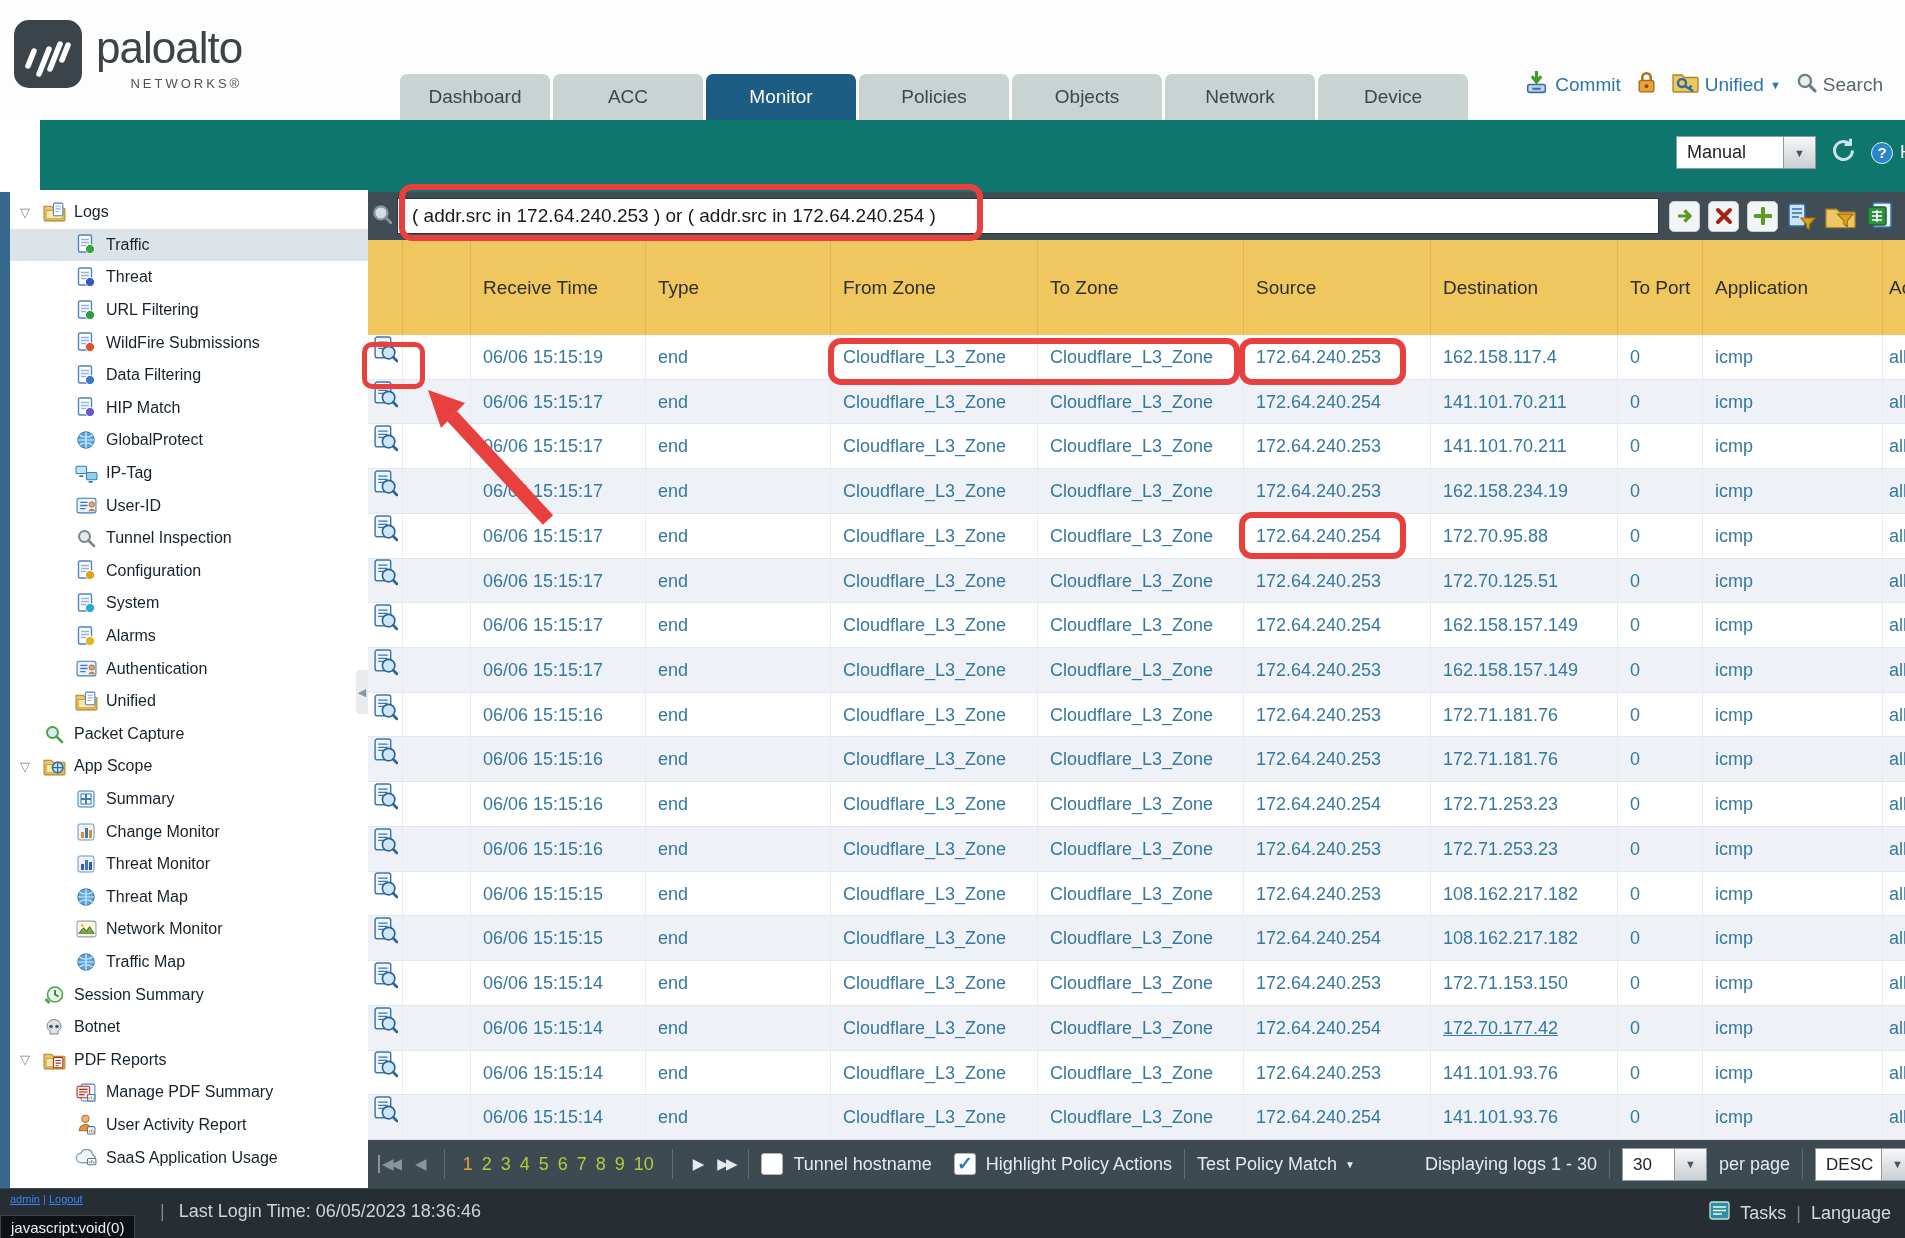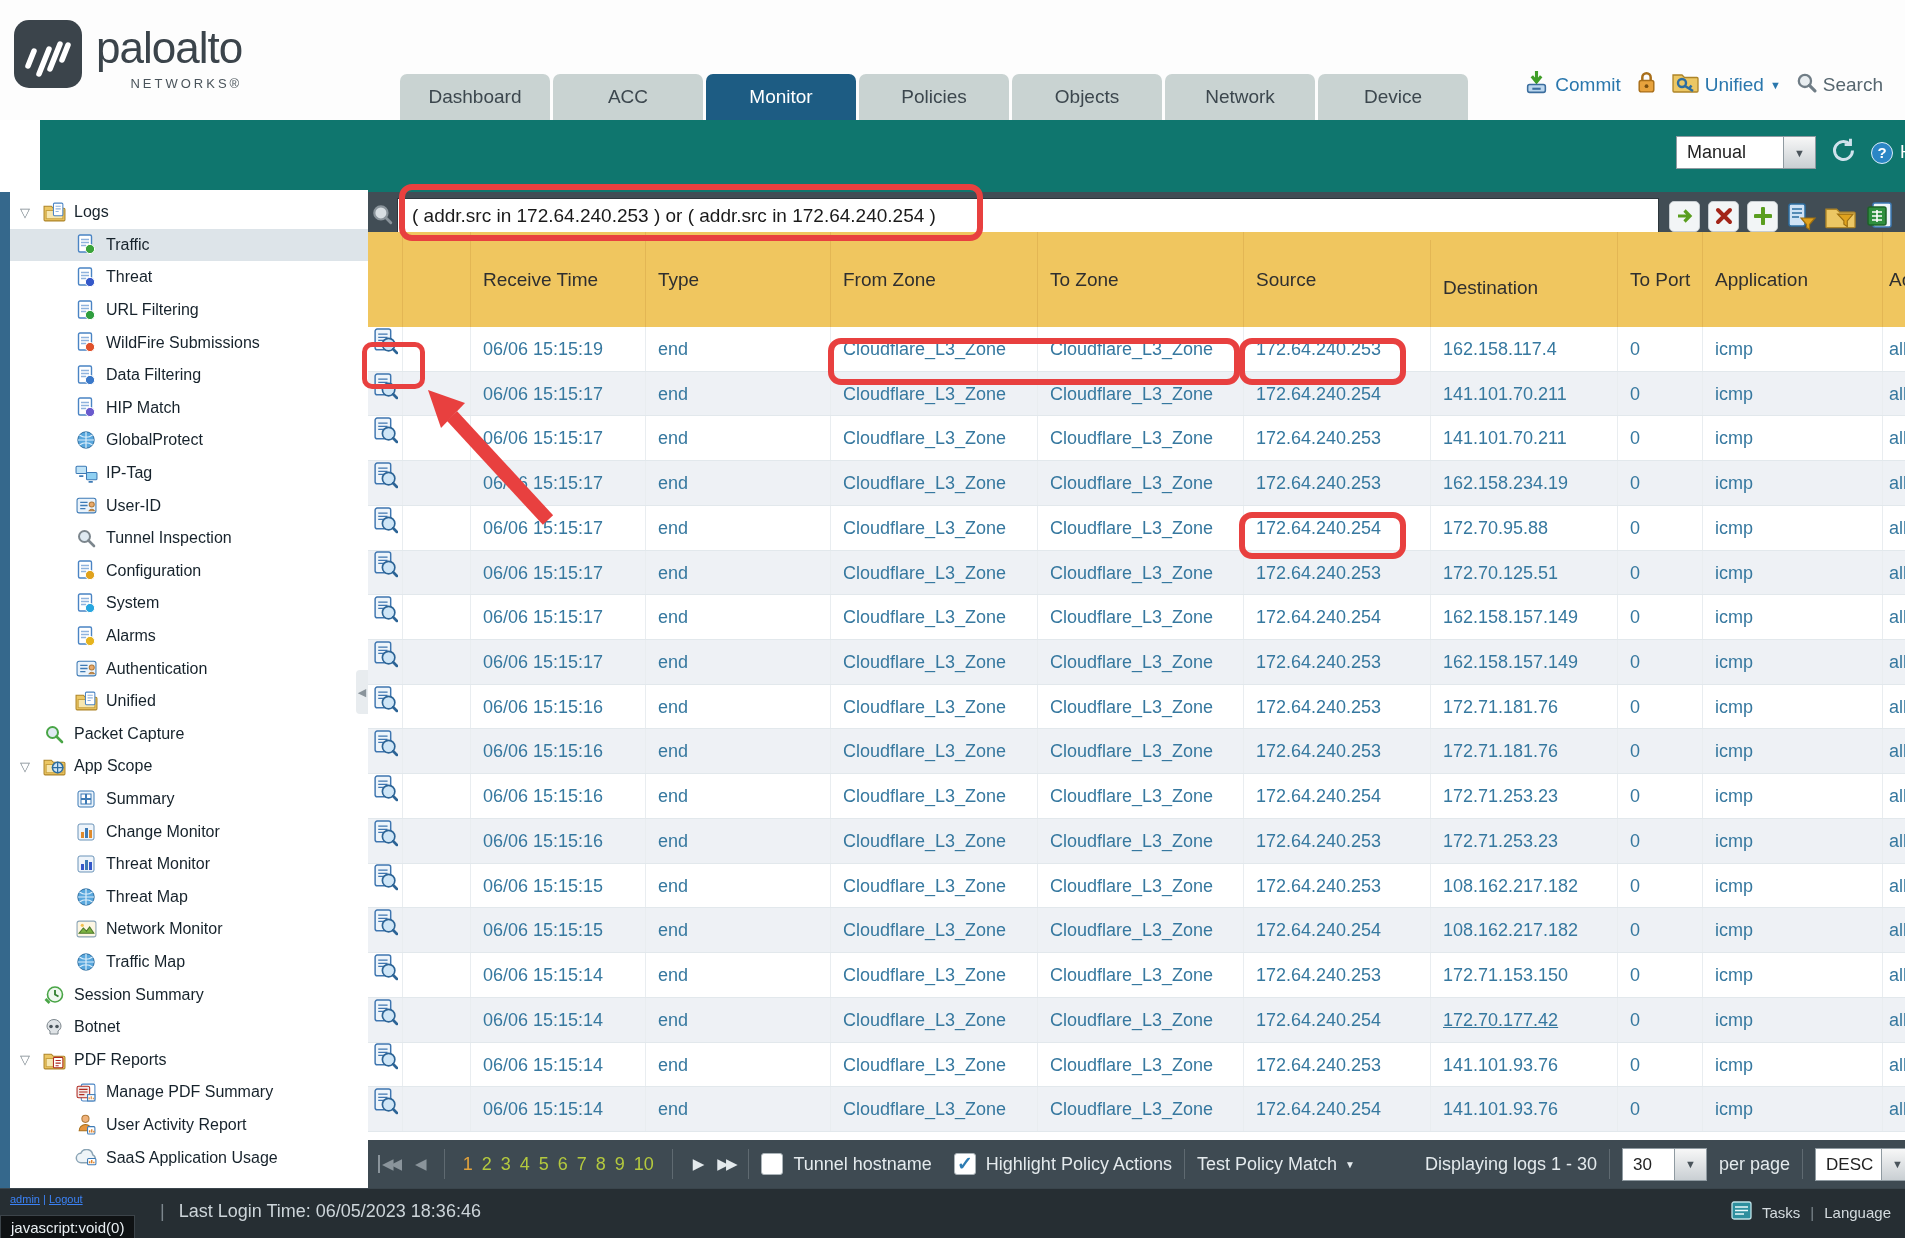--- a/index.html
+++ b/index.html
@@ -54,21 +54,21 @@
   .filterbar { position:absolute; left:368px; top:192px; width:1537px; height:48px; background:#414d55; display:flex; align-items:center; }
   .filter-mag { margin-left:3px; flex:none; }
   .filter-input { width:1262px; height:36px; margin-left:4px; border:1px solid #2c363c; font-size:19px;
                   color:#1a1a1a; padding:0 14px; font-family:"Liberation Sans",sans-serif; background:#fff; }
   .fbtns { display:flex; align-items:center; gap:8px; margin-left:10px; }
   .fbtn { width:31px; height:31px; border-radius:5px; background:#f2f5f6; border:1px solid #c6ccd0;
           display:flex; align-items:center; justify-content:center; cursor:pointer; }
   .fbtn.flat { background:transparent; border:none; }
 
   
-  .grid { position:absolute; left:368px; top:232px; width:1537px; height:900px; background:#fff; overflow:hidden; }
+  .grid { position:absolute; left:368px; top:240px; width:1537px; height:900px; background:#fff; overflow:hidden; }
   .ghead { display:flex; height:95px; background:#f0c65f; }
   .hc { line-height:95px; font-size:19px; color:#2f2f2f; padding-left:12px; border-left:1px solid #e3b654;
         overflow:hidden; white-space:nowrap; flex:none; cursor:pointer; }
   .hc:first-child { border-left:none; }
   .gbody .trow { display:flex; height:44.72px; border-bottom:1px solid #e2e8ec; background:#fff; }
   .gbody .trow.alt { background:#eef1f5; }
   .c { flex:none; line-height:44px; font-size:18px; color:#36789f; padding-left:12px; overflow:hidden;
        white-space:nowrap; border-left:1px solid #e9edf0; }
   .c:first-child { border-left:none; display:flex; align-items:center; justify-content:center; padding-left:0; }
   .c.last { padding-left:6px; }
@@ -89,21 +89,21 @@
   .tpm { display:flex; align-items:center; gap:8px; cursor:pointer; white-space:nowrap; }
   .tpm .car { font-size:10px; }
   .psel.small .val { font-size:17px; }
 
   
   .statusbar { position:absolute; left:0; top:1188px; width:1905px; height:50px; background:#262e33; border-top:1px solid #3a454c; }
   .sb-left { position:absolute; left:10px; top:4px; font-size:11px; color:#3b82f6;text-align:right; }
   .sb-left span { text-decoration:underline; cursor:pointer; }
   .sb-login { position:absolute; left:160px; top:12px; font-size:18px; color:#cdd5da; }
   .sb-login .bar { color:#7c868d; margin-right:14px; }
-  .sb-right { position:absolute; right:14px; top:12px; display:flex; align-items:center; gap:10px; font-size:15px; color:#d4dbdf; }
+  .sb-right { position:absolute; right:14px; top:12px; display:flex; align-items:center; gap:10px; font-size:18px; color:#d4dbdf; }
   .tooltip { position:absolute; left:0px; top:26px; background:#0f1214; border:1px solid #3c444a;
              color:#e8eef1; font-size:15px; padding:3px 10px 4px; white-space:nowrap; }
 
   
   .ann { position:absolute; border:6px solid #e8403f; border-radius:13px; pointer-events:none; z-index:40; }
   #ann-arrow { position:absolute; left:0; top:0; pointer-events:none; z-index:41; }
 </style>
 </head>
 <body>
 
@@ -590,21 +590,21 @@
 
   <div class="grid">
     <div class="ghead" id="ghead">
         <div class="hc" style="width: 34px;"></div>
         <div class="hc" style="width: 68px;"></div>
         <div class="hc" style="width: 175px;">Receive Time</div>
         <div class="hc" style="width: 185px;">Type</div>
         <div class="hc" style="width: 207px;">From Zone</div>
         <div class="hc" style="width: 206px;">To Zone</div>
         <div class="hc" style="width: 187px;">Source</div>
-        <div class="hc" style="width: 187px; margin-top: 8px;">Destination</div>
+        <div class="hc" style="width: 187px;">Destination</div>
         <div class="hc" style="width: 85px;">To Port</div>
         <div class="hc" style="width: 180px;">Application</div>
         <div class="hc" style="width: 26px; padding-left: 6px;">Action</div>
       </div>
     <div class="gbody" id="gbody">
         <div class="trow">
       <div class="c" style="width: 34px;">
         <span>
           <svg width="25" height="27" viewBox="0 0 24 26">
                 <rect x="2" y="1" width="15" height="20" rx="2" fill="#eef5fb" stroke="#3f76b0" stroke-width="1.4"></rect>

